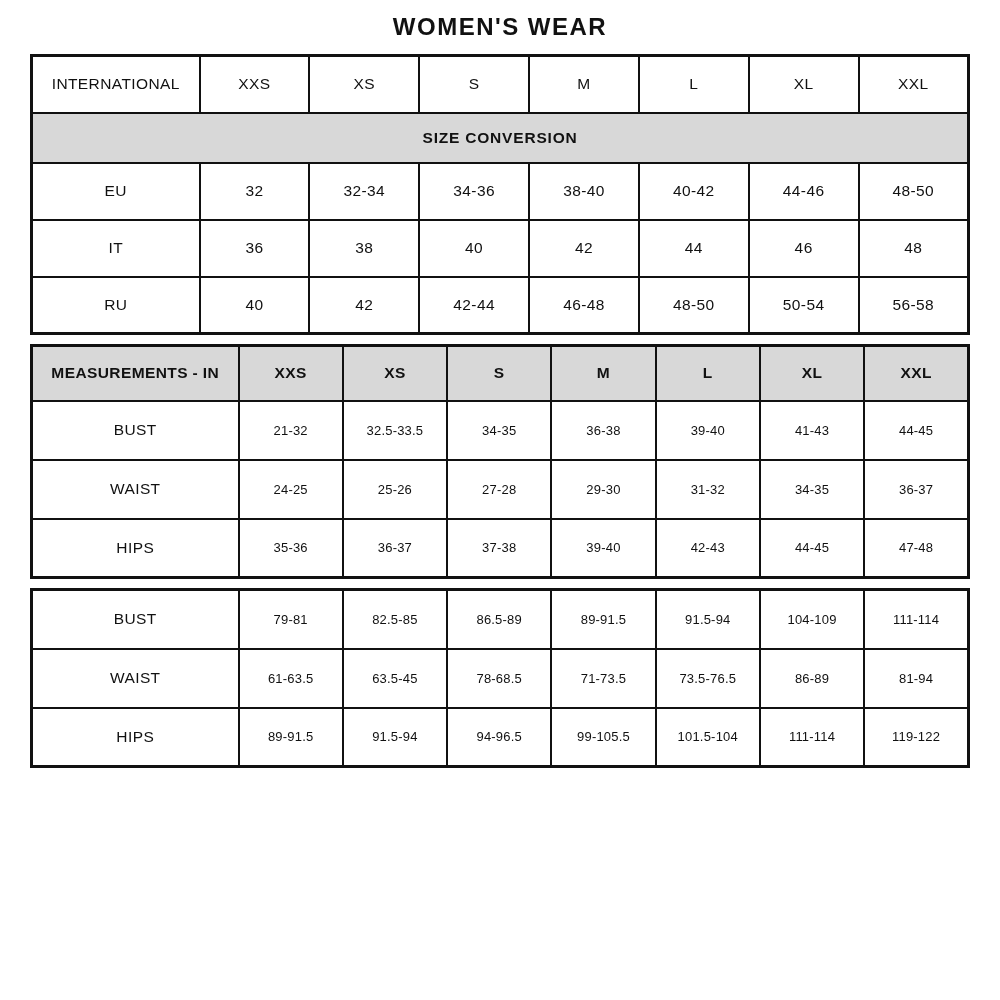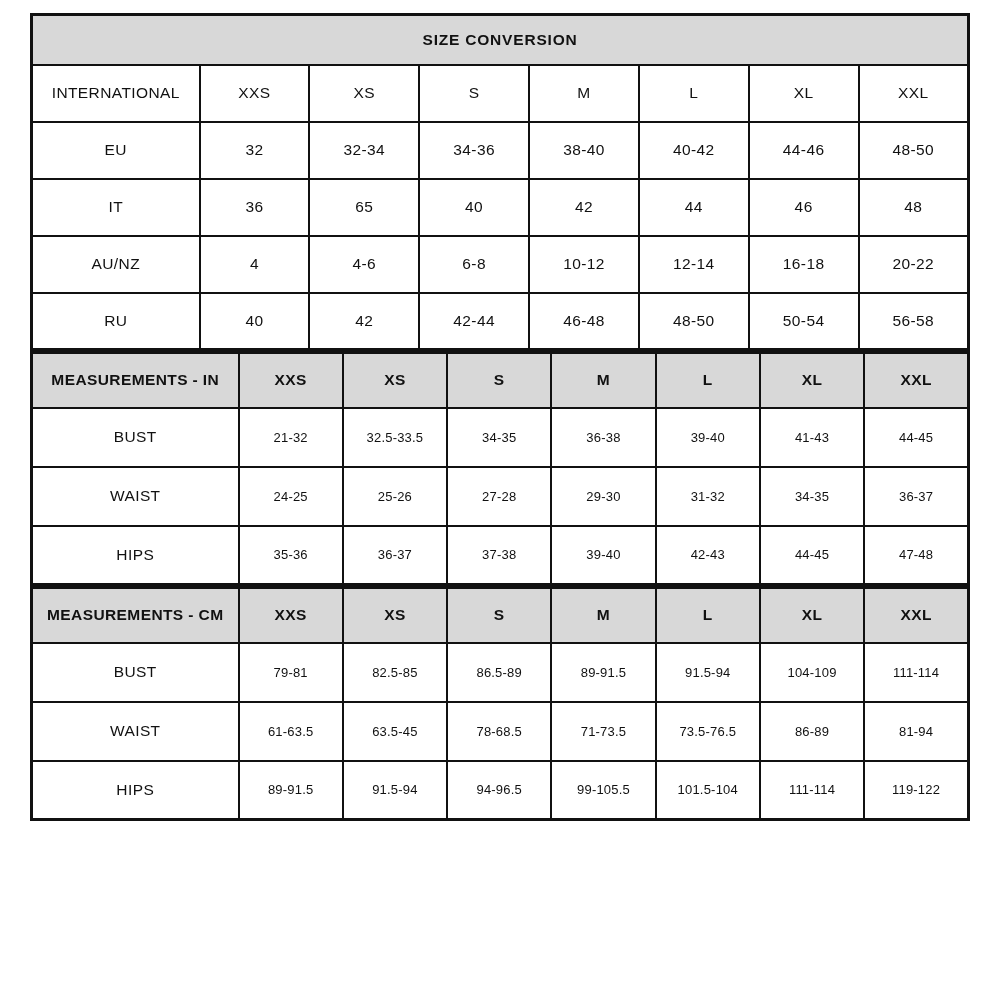--- a/index.html
+++ b/index.html
@@ -18,21 +18,21 @@
     margin-bottom: 13px;
     color: #111111;
   }
   table.tbl {
     border-collapse: collapse;
     table-layout: fixed;
     width: 940px;
     margin: 0 auto;
     border: 3px solid #111111;
   }
-  table.tbl + table.tbl { }
+  table.tbl + table.tbl { margin-top: 9px; }
   .tbl td {
     border: 2px solid #111111;
     text-align: center;
     vertical-align: middle;
     letter-spacing: 0.4px;
     overflow: hidden;
     white-space: nowrap;
   }
   
   .conv col.c0 { width: 168px; }
@@ -53,75 +53,66 @@
     height: 55px;
   }
   .meas td.lbl { font-size: 15.5px; }
   .meas td.val { font-size: 13px; letter-spacing: 0.2px; }
 </style>
 </head>
 <body>
 
 <div class="sheet">
 
+  <div class="title">WOMEN'S WEAR</div>
 
   <table class="tbl conv">
     <colgroup>
         <col class="c0">
         <col>
         <col>
         <col>
         <col>
         <col>
         <col>
         <col>
       </colgroup>
     <tbody>
-      <tr>
-        <td colspan="8" class="band">SIZE CONVERSION</td>
-      </tr>
       <tr>
         <td>INTERNATIONAL</td>
         <td>XXS</td>
         <td>XS</td>
         <td>S</td>
         <td>M</td>
         <td>L</td>
         <td>XL</td>
         <td>XXL</td>
       </tr>
       <tr>
+        <td colspan="8" class="band">SIZE CONVERSION</td>
+      </tr>
+      <tr>
         <td>EU</td>
         <td>32</td>
         <td>32-34</td>
         <td>34-36</td>
         <td>38-40</td>
         <td>40-42</td>
         <td>44-46</td>
         <td>48-50</td>
       </tr>
       <tr>
         <td>IT</td>
         <td>36</td>
-        <td>65</td>
+        <td>38</td>
         <td>40</td>
         <td>42</td>
         <td>44</td>
         <td>46</td>
         <td>48</td>
-      </tr>
-      <tr>
-        <td>AU/NZ</td>
-        <td>4</td>
-        <td>4-6</td>
-        <td>6-8</td>
-        <td>10-12</td>
-        <td>12-14</td>
-        <td>16-18</td>
-        <td>20-22</td>
       </tr>
       <tr>
         <td>RU</td>
         <td>40</td>
         <td>42</td>
         <td>42-44</td>
         <td>46-48</td>
         <td>48-50</td>
         <td>50-54</td>
         <td>56-58</td>
@@ -189,30 +180,20 @@
         <col class="c0">
         <col>
         <col>
         <col>
         <col>
         <col>
         <col>
         <col>
       </colgroup>
     <tbody>
-      <tr class="mhead">
-        <td>MEASUREMENTS - CM</td>
-        <td>XXS</td>
-        <td>XS</td>
-        <td>S</td>
-        <td>M</td>
-        <td>L</td>
-        <td>XL</td>
-        <td>XXL</td>
-      </tr>
       <tr>
         <td class="lbl">BUST</td>
         <td class="val">79-81</td>
         <td class="val">82.5-85</td>
         <td class="val">86.5-89</td>
         <td class="val">89-91.5</td>
         <td class="val">91.5-94</td>
         <td class="val">104-109</td>
         <td class="val">111-114</td>
       </tr>

